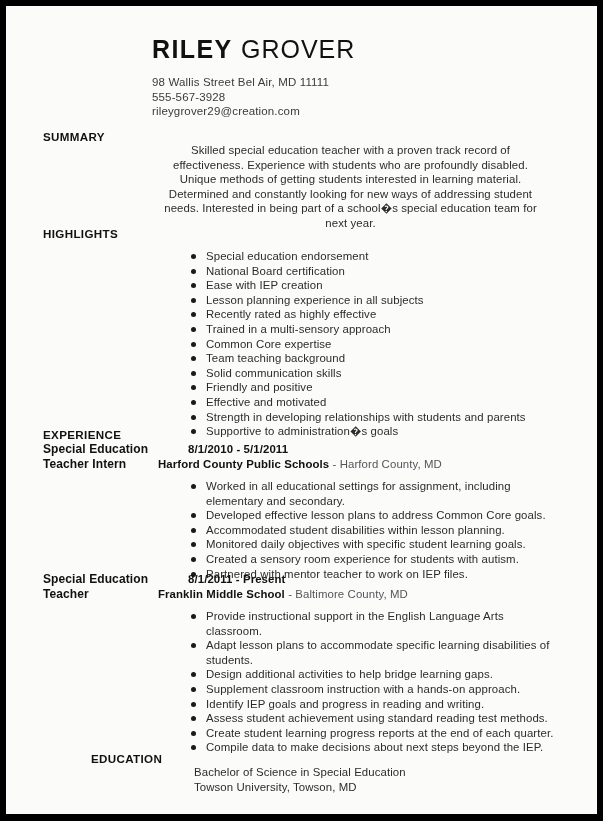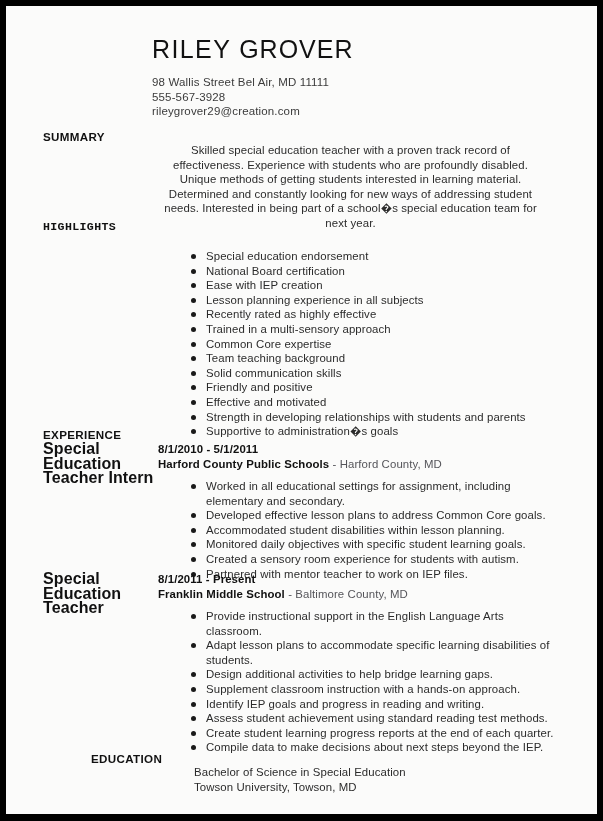--- a/index.html
+++ b/index.html
@@ -36,21 +36,21 @@
     width: 400px;
   }
   .name {
     font-size: 25px;
     line-height: 28px;
     letter-spacing: 1.4px;
     color: #111111;
     white-space: nowrap;
   }
   .name .first {
-    font-weight: 400;
+    font-weight: 700;
   }
   .name .last {
     font-weight: normal;
     letter-spacing: 1.0px;
   }
   .contact {
     margin-top: 12px;
     font-size: 11.5px;
     line-height: 14.6px;
     color: #3b3b3b;
@@ -64,21 +64,21 @@
     width: 120px;
     font-size: 11.6px;
     font-weight: bold;
     letter-spacing: 0.35px;
     color: #111111;
   }
   .sub-label {
     position: absolute;
     left: 37px;
     width: 120px;
-    font-size: 16px;
+    font-size: 12px;
     font-weight: bold;
     line-height: 14.6px;
     color: #111111;
     letter-spacing: 0.1px;
   }
   .content-col {
     position: absolute;
     left: 152px;
     width: 400px;
   }
@@ -89,21 +89,21 @@
     color: #2b2b2b;
     letter-spacing: 0.1px;
   }
 
   .joblines {
     font-size: 11.4px;
     line-height: 14.8px;
     color: #111111;
     letter-spacing: 0.1px;
   }
-  .joblines .dates { font-weight: bold; }
+  .joblines .dates { font-weight: bold; margin-left: 30px; }
   .joblines .employer { font-weight: bold; }
   .joblines .location { font-weight: normal; color: #55555a; }
 
   
   ul.bullets {
     list-style: none;
     margin: 0;
     padding: 0;
   }
   ul.bullets > li {
@@ -143,21 +143,21 @@
         <div>555-567-3928</div>
         <div>rileygrover29@creation.com</div>
       </div>
     </div>
 
     <div class="section-label" style="top:124px;">SUMMARY</div>
     <div class="content-col" style="top:137px; width:385px;text-align:center;">
       <div class="para">Skilled special education teacher with a proven track record of effectiveness. Experience with students who are profoundly disabled. Unique methods of getting students interested in learning material. Determined and constantly looking for new ways of addressing student needs. Interested in being part of a school�s special education team for next year.</div>
     </div>
 
-    <div class="section-label" style="top:214px;font-family:Liberation Mono, monospace;">HIGHLIGHTS</div>
+    <div class="section-label" style="top:221px;">HIGHLIGHTS</div>
     <div class="bullets-wrap" style="top:243px;">
       <ul class="bullets">
         <li>Special education endorsement</li>
         <li>National Board certification</li>
         <li>Ease with IEP creation</li>
         <li>Lesson planning experience in all subjects</li>
         <li>Recently rated as highly effective</li>
         <li>Trained in a multi-sensory approach</li>
         <li>Common Core expertise</li>
         <li>Team teaching background</li>

